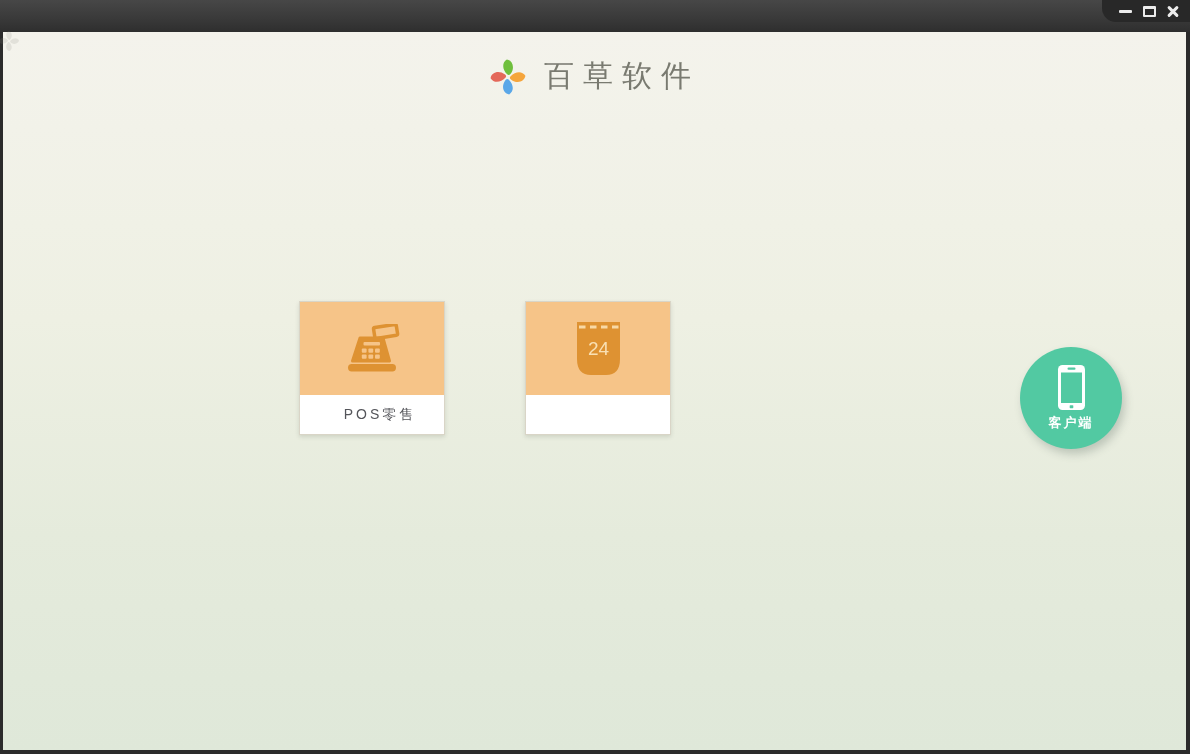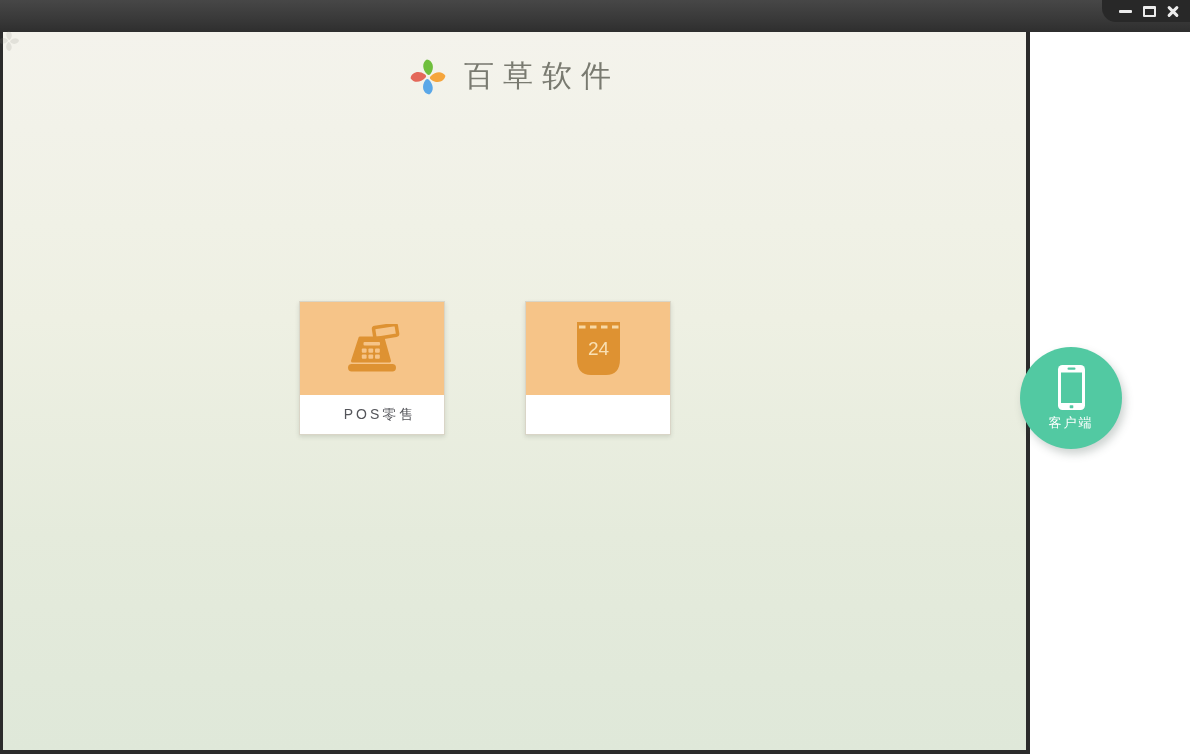--- a/index.html
+++ b/index.html
@@ -1,20 +1,20 @@
 <!DOCTYPE html>
 <html><head>
 <meta charset="utf-8">
 <style>
   * { margin:0; padding:0; box-sizing:border-box; }
   html,body { width:1190px; height:754px; overflow:hidden; }
   body { font-family:"Liberation Sans","DejaVu Sans",sans-serif; }
 
   .window {
-    position:relative; width:1030px; height:754px;
+    position:relative; width:1190px; height:754px;
     background:#2b2b2b;
   }
 
   
   .titlebar {
     position:absolute; left:0; top:0; width:1190px; height:32px;
     background:linear-gradient(180deg,#474747 0%,#3a3a3a 55%,#2e2e2e 100%);
     cursor:default;
   }
   .controls-tab {
@@ -82,21 +82,21 @@
 
   
   .client-fab {
     position:absolute; left:1017px; top:315px; width:102px; height:102px;
     border-radius:50%; background:#52c9a2;
     box-shadow:3px 5px 9px rgba(60,80,70,0.25);
     display:flex; flex-direction:column; align-items:center; justify-content:center;
     gap:3px; cursor:pointer;
   }
   .client-fab .fab-label {
-    color:#ffffff; font-size:13px; font-weight:normal; letter-spacing:2px;
+    color:#ffffff; font-size:13px; font-weight:bold; letter-spacing:2px;
   }
 </style>
 </head>
 <body>
 
 <div class="window">
 
   <div class="titlebar">
     <div class="controls-tab">
       <div class="ctrl">

